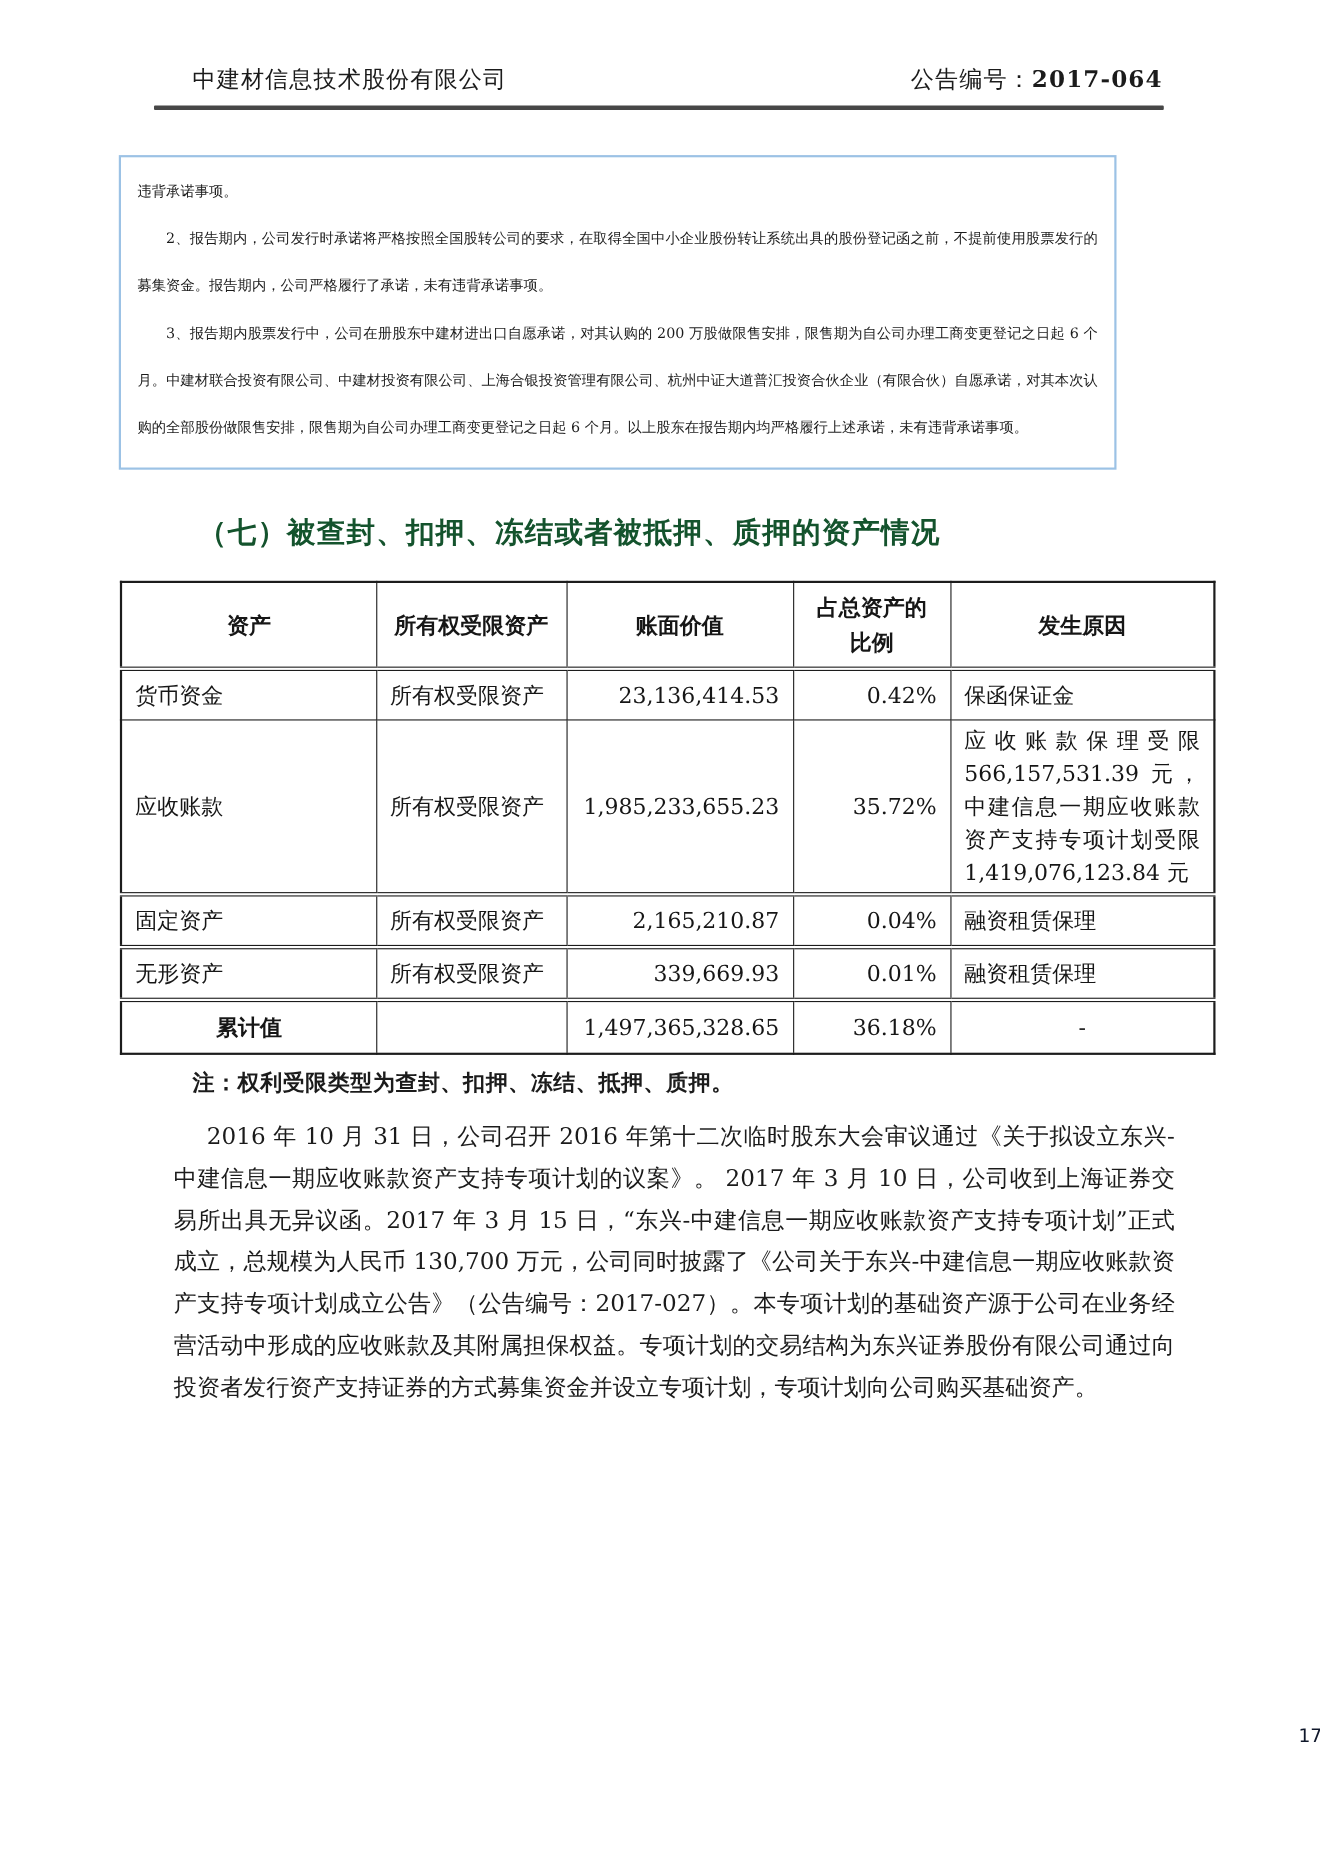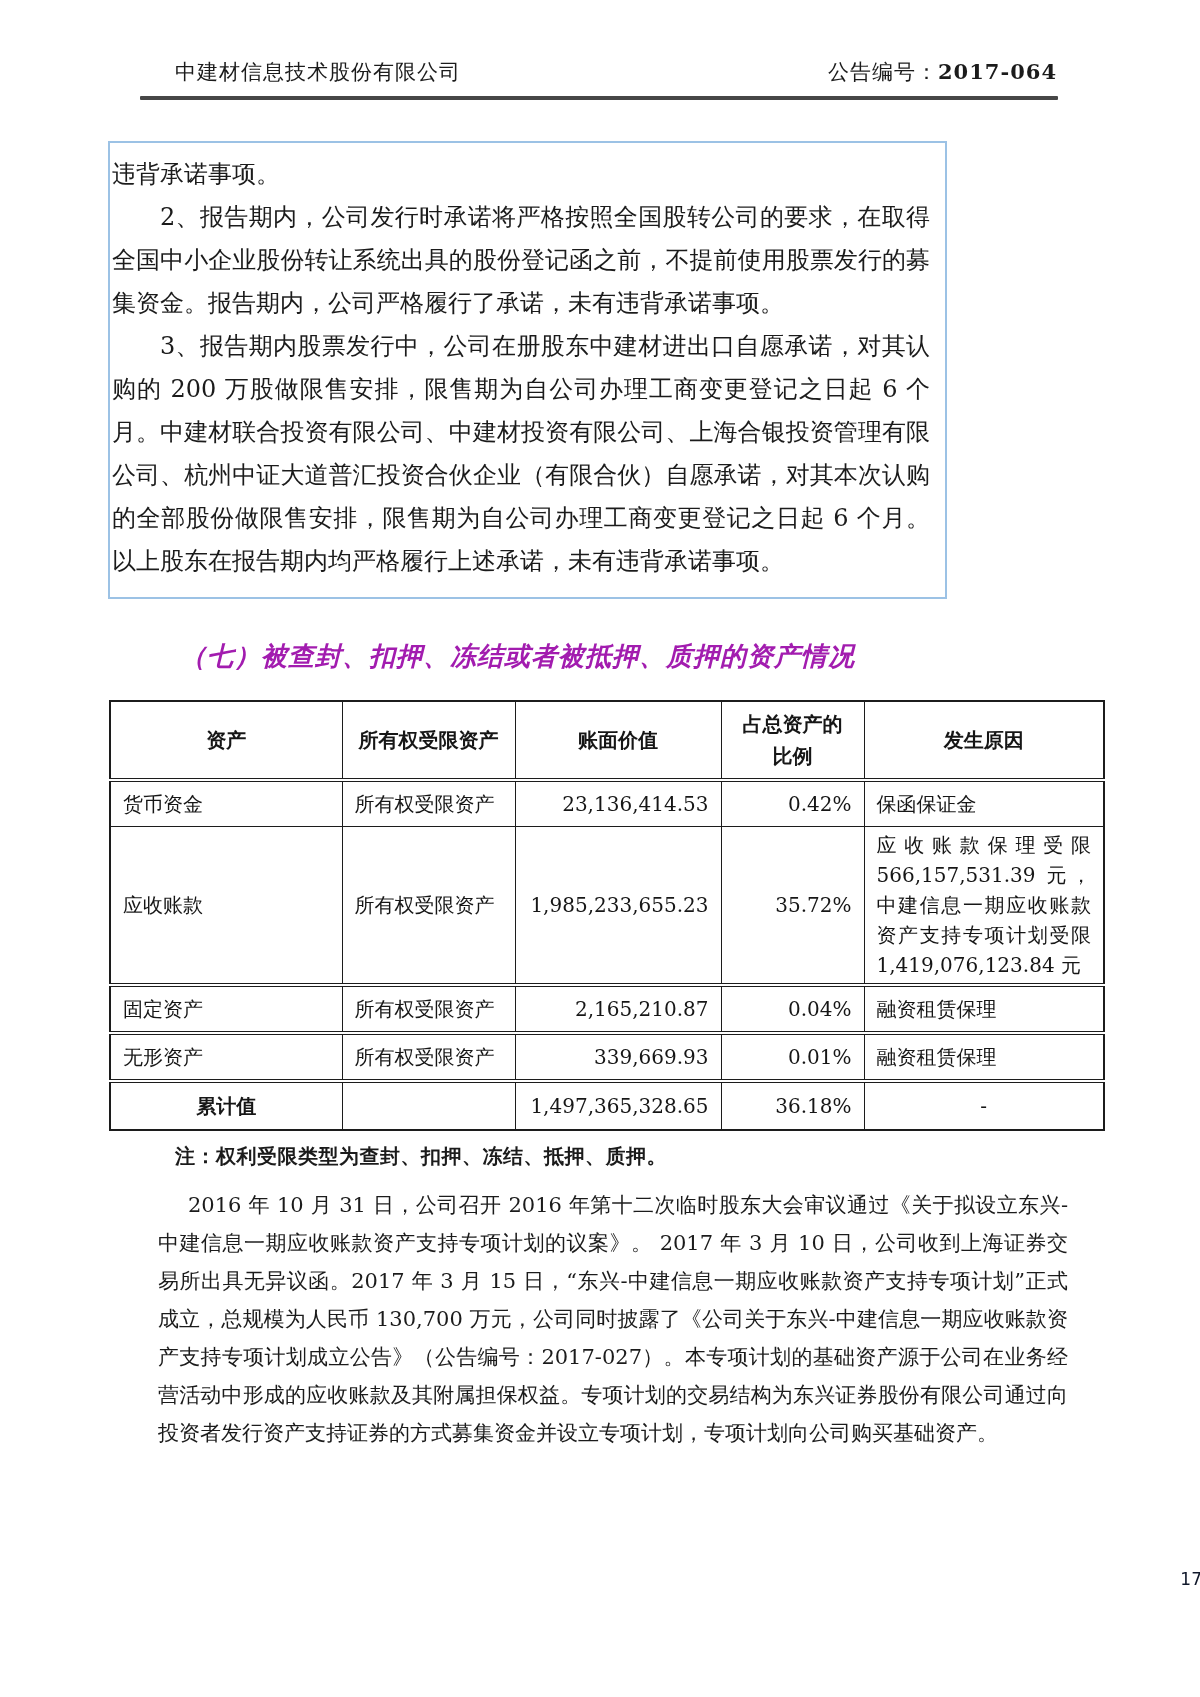--- a/index.html
+++ b/index.html
@@ -18,33 +18,33 @@
   }
   .notice b{font-weight:700;}
   .header-rule{
     margin:10px 0 0 140px;width:918px;height:4px;
     background:#474747;border-radius:1px;
   }
 
   
   .commit-box{
     box-sizing:border-box;
-    margin:41px 0 0 108px;width:839px;
+    margin:41px 0 0 108px;width:907px;
     border:2px solid #9cc2e5;
-    padding:10px 15px 14px 2px;
-    font-size:24px;line-height:43px;text-align:justify;
+    padding:10px 15px 14px 15px;
+    font-size:13px;line-height:43px;text-align:justify;
   }
   .commit-box p{margin:0;text-indent:2em;}
   .commit-box p.noindent{text-indent:0;}
 
   
   .section-heading{
     margin:40px 0 4px 180px;
     font-family:"DejaVu Sans","Liberation Sans",sans-serif;
-    font-size:26px;font-weight:700;letter-spacing:1px;color:#a21caf;font-style:italic;
+    font-size:26px;font-weight:700;letter-spacing:1px;color:#14532d;
   }
 
   
   .table-wrap{margin:26px 0 0 109px;width:994px;}
   .unit-label{
     text-align:right;padding-right:62px;font-size:20px;margin-bottom:8px;
   }
   table.assets{
     border-collapse:collapse;width:994px;table-layout:fixed;
     font-size:20px;color:#161616;

